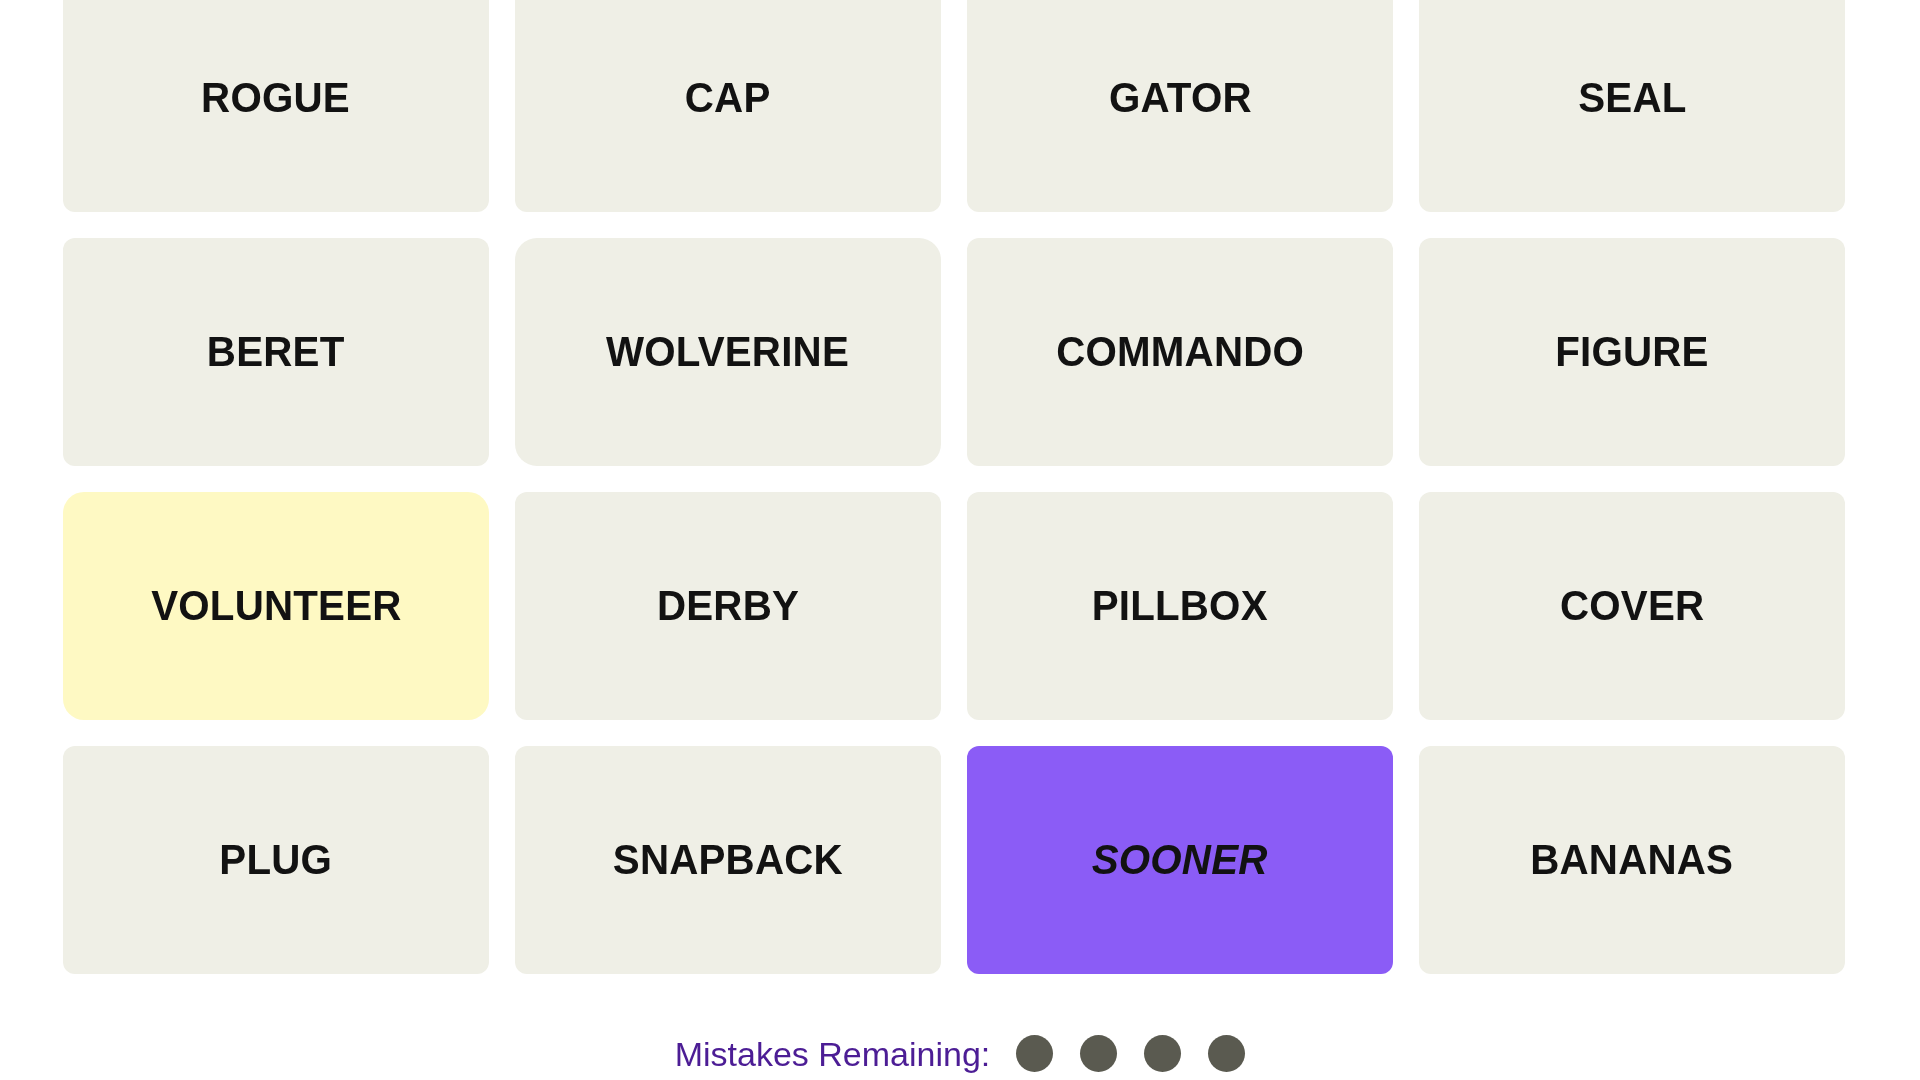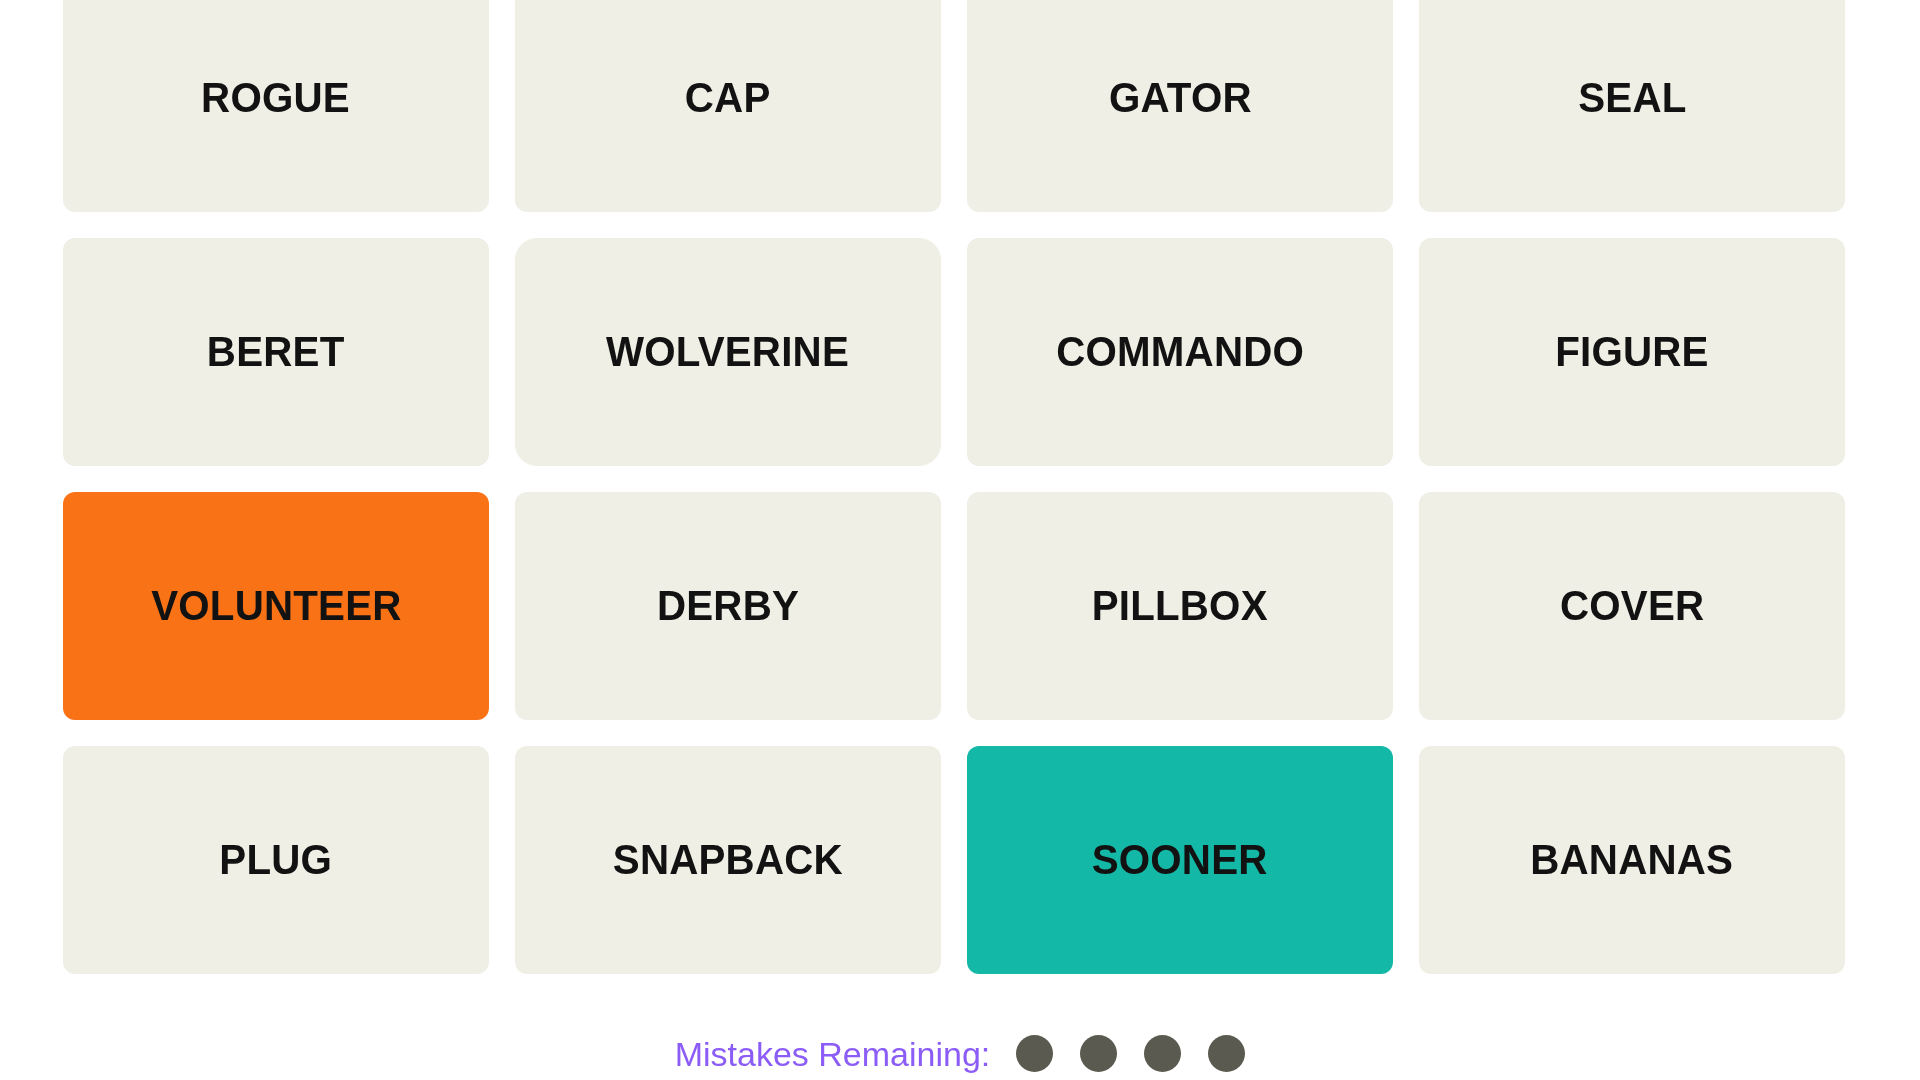--- a/index.html
+++ b/index.html
@@ -71,21 +71,21 @@
     align-items: center;
     justify-content: center;
     gap: 22px;
   }
 
   #mistakes-label {
     font-family: "Liberation Sans", sans-serif;
     font-weight: 400;
     font-size: 34px;
     line-height: 1;
-    color: #8b5cf6;
+    color: #4c1d95;
     white-space: nowrap;
   }
 
   #mistakes-dots {
     display: flex;
     align-items: center;
     gap: 27px;
     margin-left: 4px;
   }
 
@@ -145,39 +145,39 @@
       </div>
       <div class="tile" style="background: rgb(239, 239, 230); border-radius: 22px;">
         <span class="tile-label" style="color: rgb(18, 18, 18); transform: scaleX(0.96);">WOLVERINE</span>
       </div>
       <div class="tile" style="background: rgb(239, 239, 230);">
         <span class="tile-label" style="color: rgb(18, 18, 18); transform: scaleX(0.96);">COMMANDO</span>
       </div>
       <div class="tile" style="background: rgb(239, 239, 230);">
         <span class="tile-label" style="color: rgb(18, 18, 18); transform: scaleX(0.96);">FIGURE</span>
       </div>
-      <div class="tile" style="background: #f97316;">
+      <div class="tile" style="background: #fef9c3; border-radius: 21px;">
         <span class="tile-label" style="color: rgb(18, 18, 18); transform: scaleX(0.96);">VOLUNTEER</span>
       </div>
       <div class="tile" style="background: rgb(239, 239, 230); padding-left: 8px;">
         <span class="tile-label" style="color: rgb(18, 18, 18); transform: scaleX(0.96);">DERBY</span>
       </div>
       <div class="tile" style="background: rgb(239, 239, 230);">
         <span class="tile-label" style="color: rgb(18, 18, 18); transform: scaleX(0.96);">PILLBOX</span>
       </div>
       <div class="tile" style="background: rgb(239, 239, 230);">
         <span class="tile-label" style="color: rgb(18, 18, 18); transform: scaleX(0.96);">COVER</span>
       </div>
       <div class="tile" style="background: rgb(239, 239, 230);">
         <span class="tile-label" style="color: rgb(18, 18, 18); transform: scaleX(0.96);">PLUG</span>
       </div>
       <div class="tile" style="background: rgb(239, 239, 230);">
         <span class="tile-label" style="color: rgb(18, 18, 18); transform: scaleX(0.96);">SNAPBACK</span>
       </div>
-      <div class="tile" style="background: #14b8a6;">
+      <div class="tile" style="background: #8b5cf6; font-style: italic;">
         <span class="tile-label" style="color: rgb(18, 18, 18); transform: scaleX(0.96);">SOONER</span>
       </div>
       <div class="tile" style="background: rgb(239, 239, 230);">
         <span class="tile-label" style="color: rgb(18, 18, 18); transform: scaleX(0.96);">BANANAS</span>
       </div>
     </div>
 
   <div id="ghost-row">
       <div class="ghost-cell"></div>
       <div class="ghost-cell"></div>

